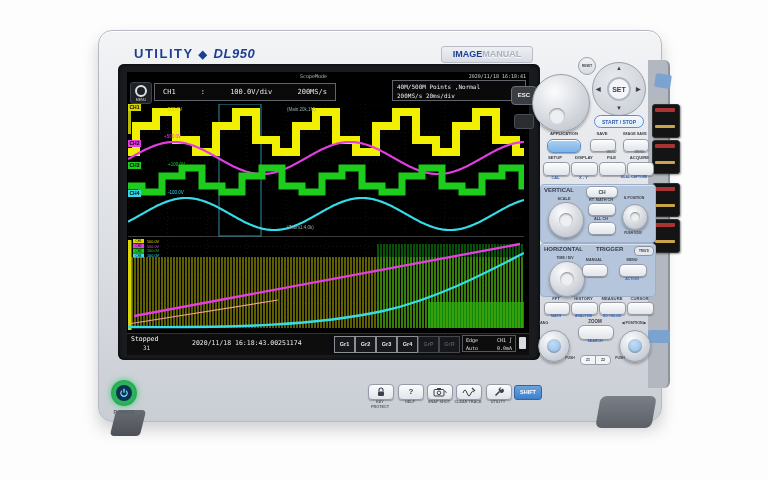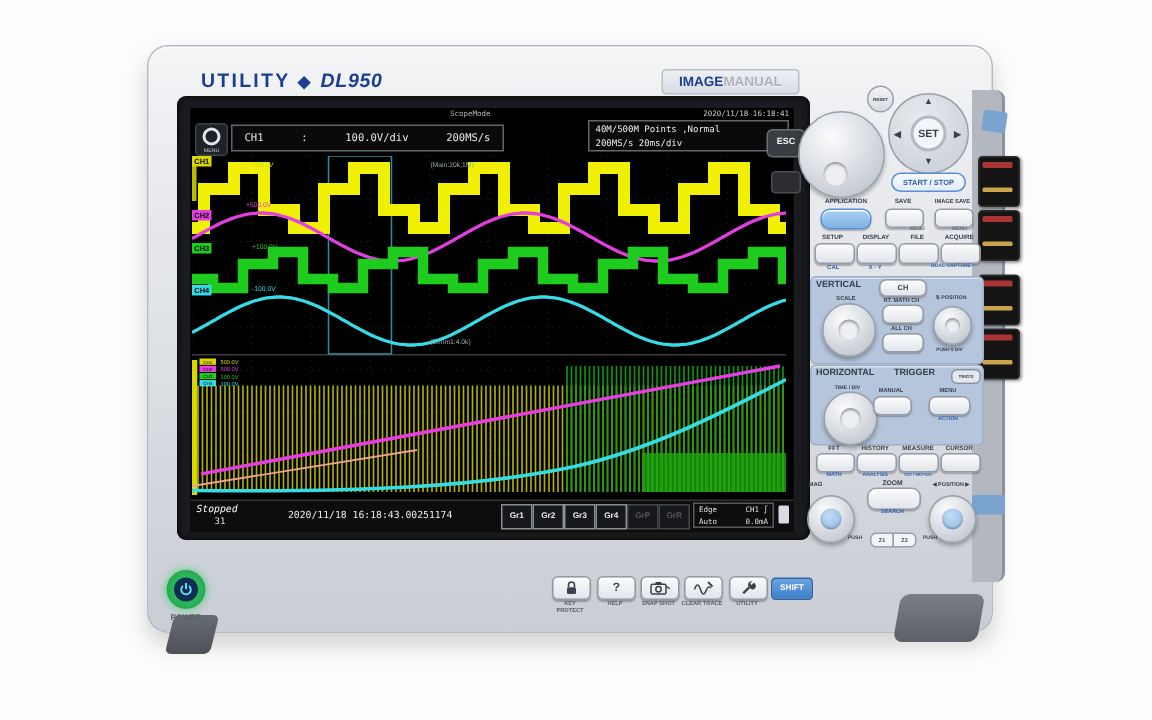--- a/index.html
+++ b/index.html
@@ -332,21 +332,21 @@
       <text x="10.5" y="148" fill="#000" font-size="3" text-anchor="middle">CH3</text>
       <text x="19" y="148.4" fill="#1ecc1e" font-size="3.8">100.0V</text>
       <rect x="5" y="149.4" width="11" height="4.2" fill="#35dce8"></rect>
       <text x="10.5" y="152.8" fill="#000" font-size="3" text-anchor="middle">CH4</text>
       <text x="19" y="153.20000000000002" fill="#35dce8" font-size="3.8">100.0V</text>
       <text x="159" y="7" fill="#9aabab" font-size="4.5">(Main:20k,1M)</text>
       <text x="159" y="125" fill="#9aabab" font-size="4.5">(Zoom1:4.0k)</text>
     </svg>
 
   <div class="abs" style="left:127px;top:333px;width:402px;height:21px;background:#0d0d0d;border-top:1px solid #333;"></div>
-  <div class="abs scr" style="left:131px;top:335px;font-size:6.5px;color:#fff;font-style:italic;">Stopped</div>
+  <div class="abs scr" style="left:131px;top:335px;font-size:6.5px;color:#fff;">Stopped</div>
   <div class="abs scr" style="left:143px;top:344px;font-size:6px;color:#ddd;">31</div>
   <div class="abs scr" style="left:192px;top:339px;font-size:6.5px;color:#ececec;">2020/11/18 16:18:43.00251174</div>
   <div class="grbox" style="left:334px;top:336px;">Gr1</div>
   <div class="grbox" style="left:355px;top:336px;">Gr2</div>
   <div class="grbox" style="left:376px;top:336px;">Gr3</div>
   <div class="grbox" style="left:397px;top:336px;">Gr4</div>
   <div class="grbox dim" style="left:418px;top:336px;">GrP</div>
   <div class="grbox dim" style="left:439px;top:336px;">GrR</div>
   <div class="abs scr" style="left:462px;top:335px;width:54px;height:17px;border:1px solid #565a60;font-size:5px;color:#e0e0e0;line-height:8px;padding:0 3px;box-sizing:border-box;">
     <div style="display:flex;justify-content:space-between;">

